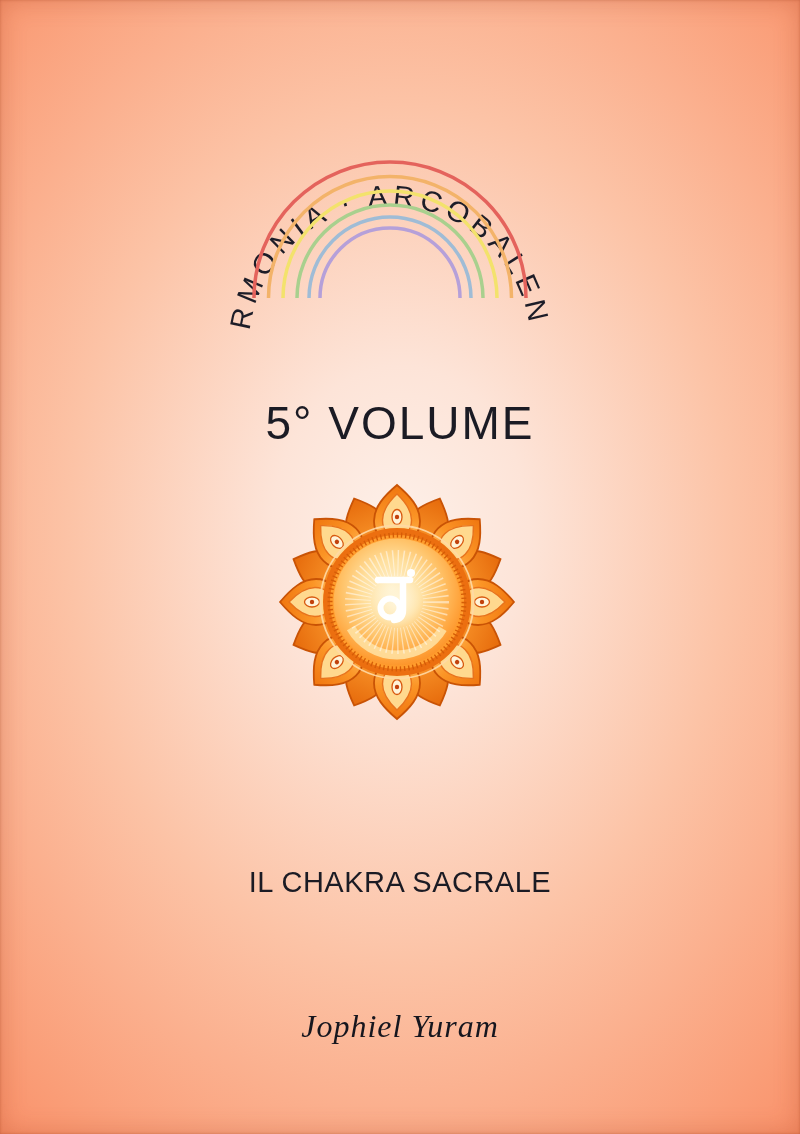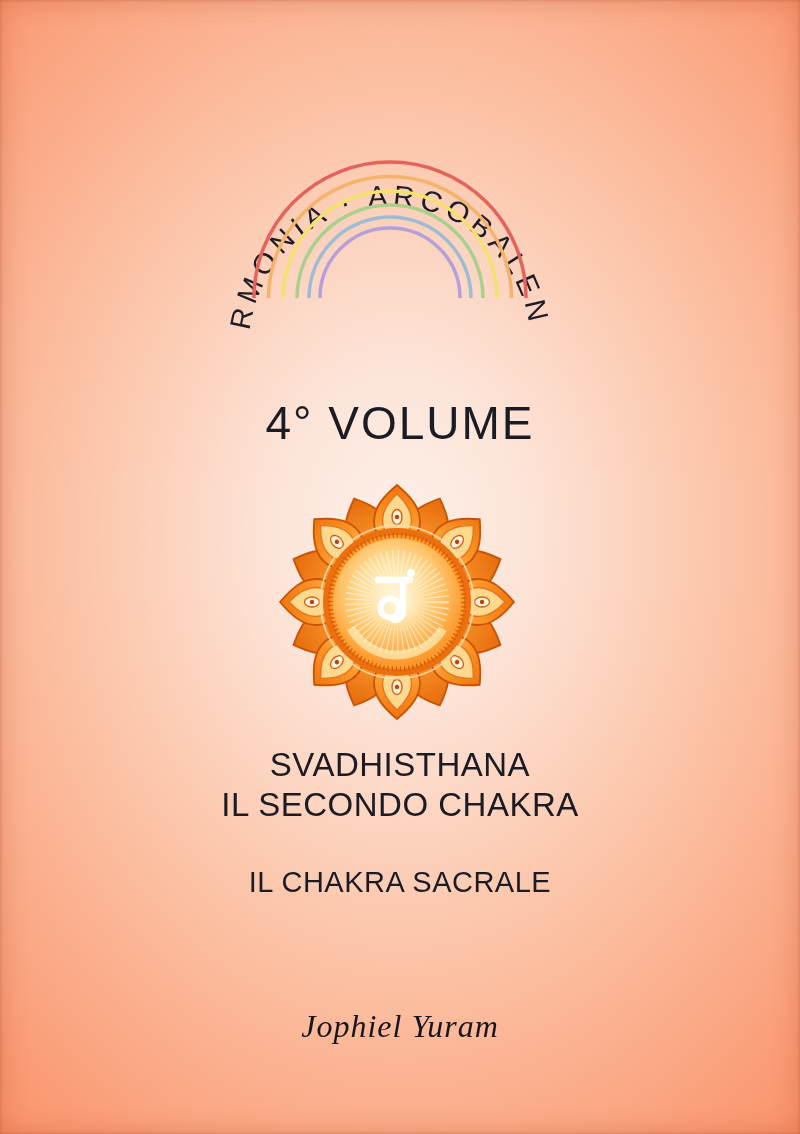--- a/index.html
+++ b/index.html
@@ -58,21 +58,21 @@
     <g fill="none" stroke-width="3.5" stroke-linecap="butt">
       <path d="M 84,206 A 136,136 0 0 1 356,206" stroke="#e4635c"></path>
       <path d="M 98.5,206 A 121.5,121.5 0 0 1 341.5,206" stroke="#f3b369"></path>
       <path d="M 113,206 A 107,107 0 0 1 327,206" stroke="#f3e26c"></path>
       <path d="M 127,206 A 93,93 0 0 1 313,206" stroke="#a9d08e"></path>
       <path d="M 139,206 A 81,81 0 0 1 301,206" stroke="#9fbcd6"></path>
       <path d="M 150,206 A 70,70 0 0 1 290,206" stroke="#b5a0d9"></path>
     </g>
   </svg>
 
-  <div class="txt volume">4° VOLUME</div>
+  <div class="txt volume">5° VOLUME</div>
 
   <svg class="chakra-svg" viewBox="-120 -120 240 240">
     <defs>
       <linearGradient id="pg" x1="0" y1="-117" x2="0" y2="-57" gradientUnits="userSpaceOnUse">
         <stop offset="0" stop-color="#f0760f"></stop>
         <stop offset="0.55" stop-color="#fb9526"></stop>
         <stop offset="1" stop-color="#ffbc5e"></stop>
       </linearGradient>
       <linearGradient id="pg2" x1="0" y1="-112" x2="0" y2="-58" gradientUnits="userSpaceOnUse">
         <stop offset="0" stop-color="#e66a0b"></stop>
@@ -131,22 +131,18 @@
     </g>
 
     <g stroke="#ffffff" stroke-width="6.5" stroke-linecap="round" fill="none">
       <path d="M-19,-22 L13,-22"></path>
       <path d="M6,-22 L6,8 Q6,17 -3,18"></path>
       <circle cx="-7" cy="6" r="9.5" stroke-width="6"></circle>
       <circle cx="14" cy="-29" r="4" fill="#ffffff" stroke="none"></circle>
     </g>
   </svg>
 
-  <div class="txt title">
-    <div>SVADHISTHANA</div>
-    <div>IL SECONDO CHAKRA</div>
-  </div>
 
   <div class="txt author">Jophiel Yuram</div>
 
   <div class="txt subtitle">IL CHAKRA SACRALE</div>
 
 </div>
 
 </body></html>

